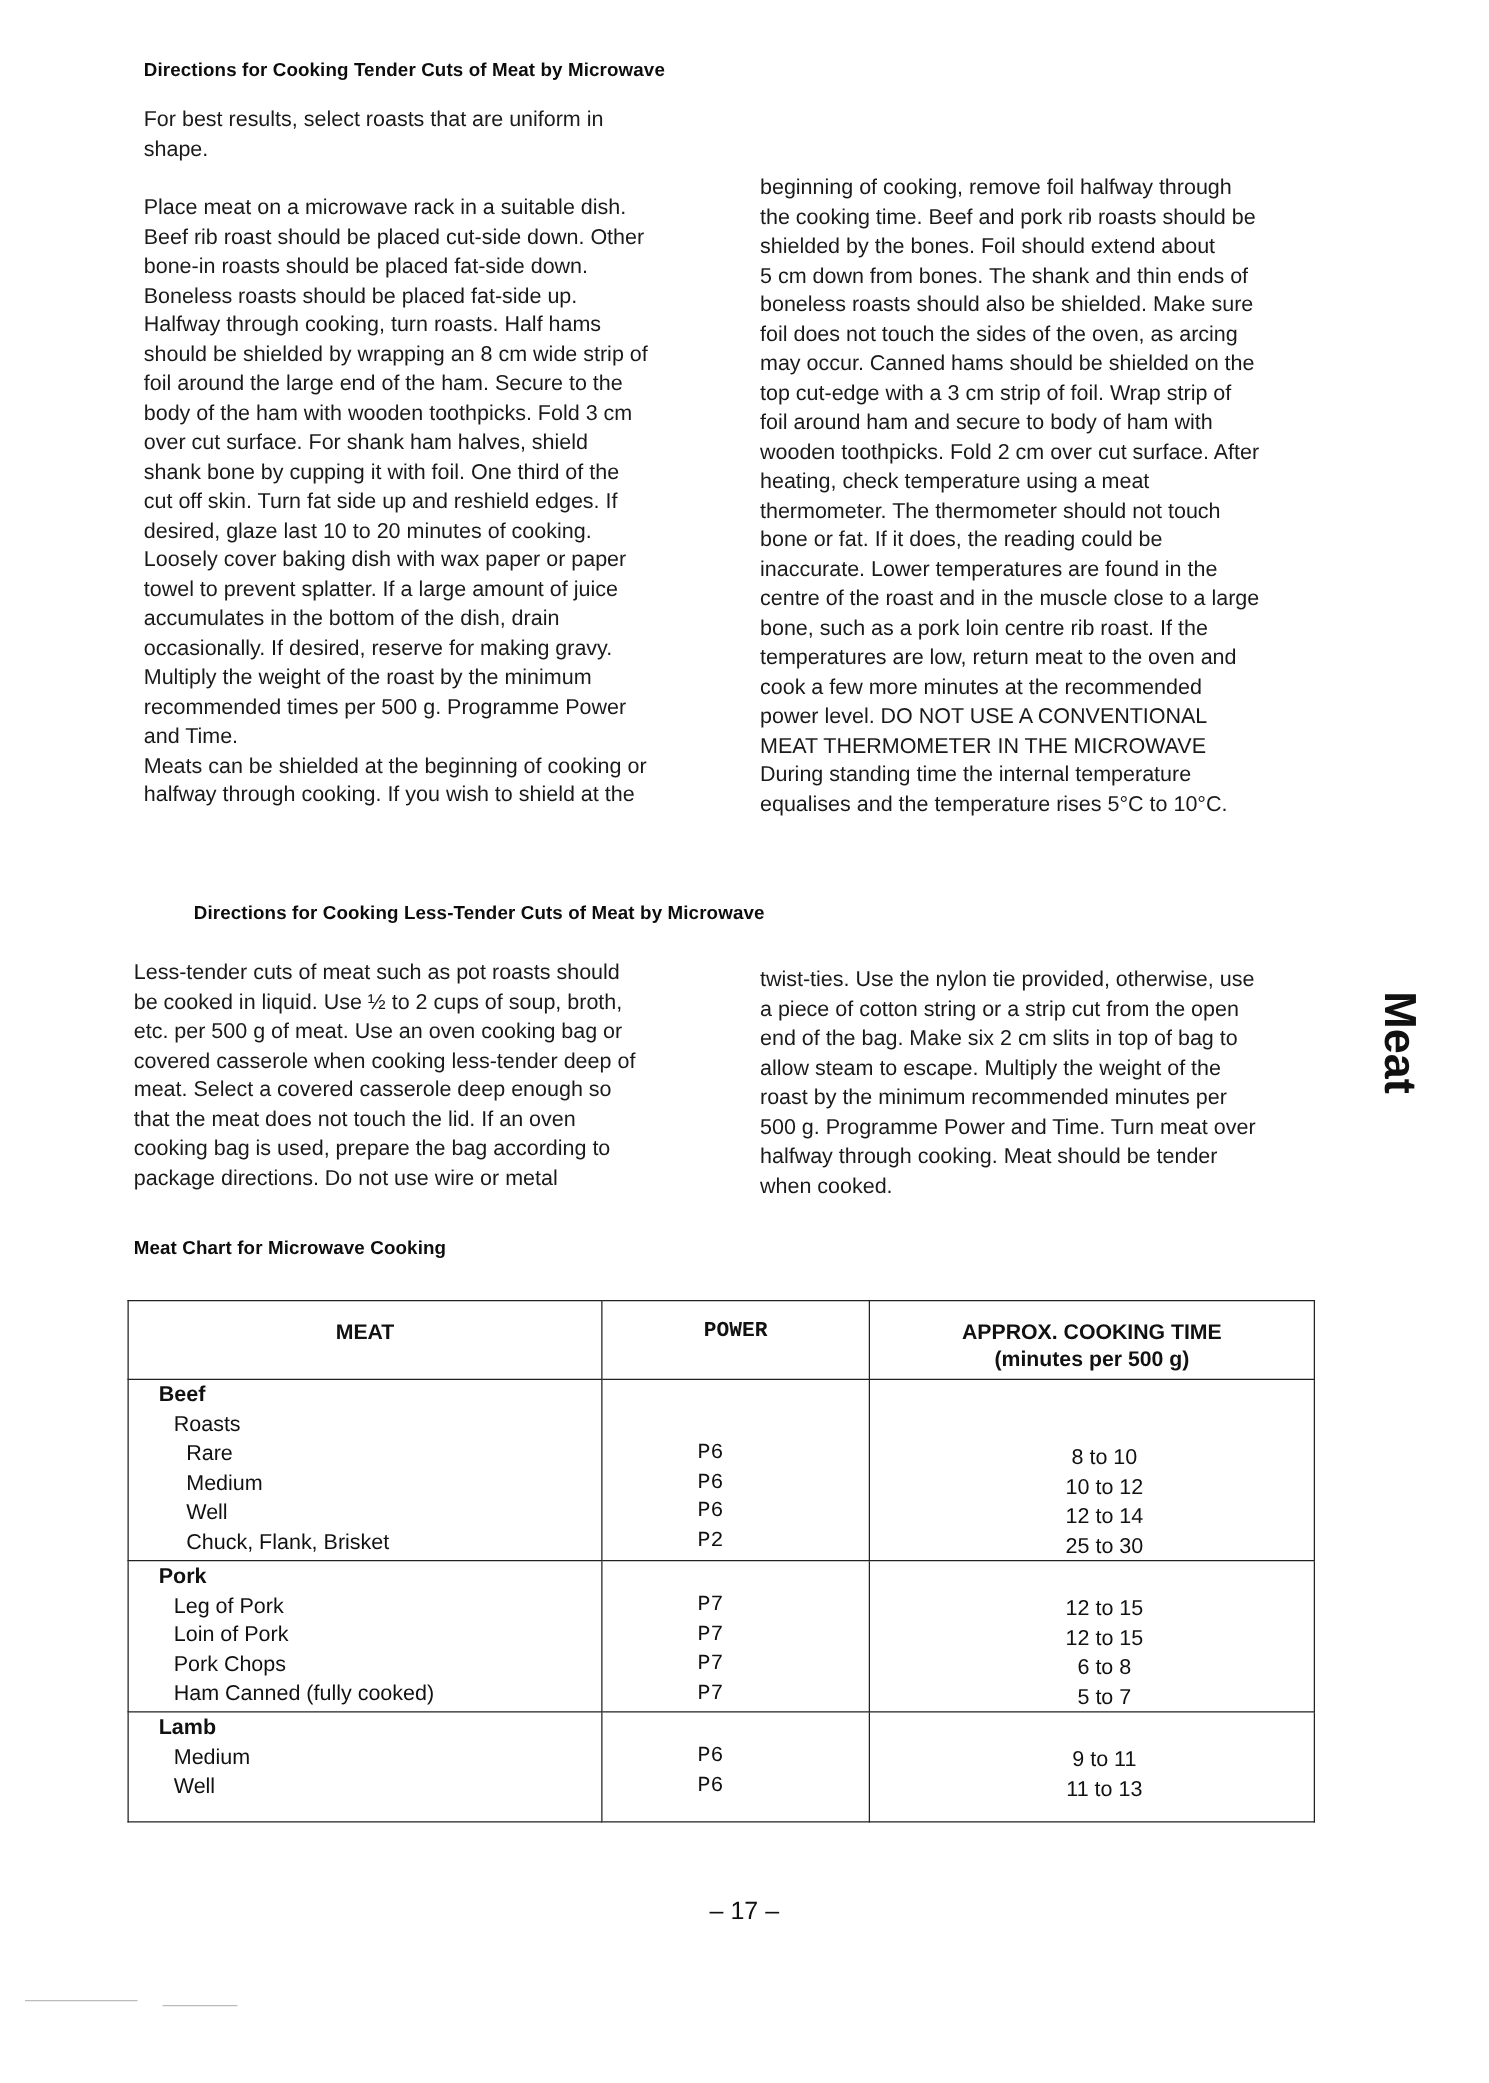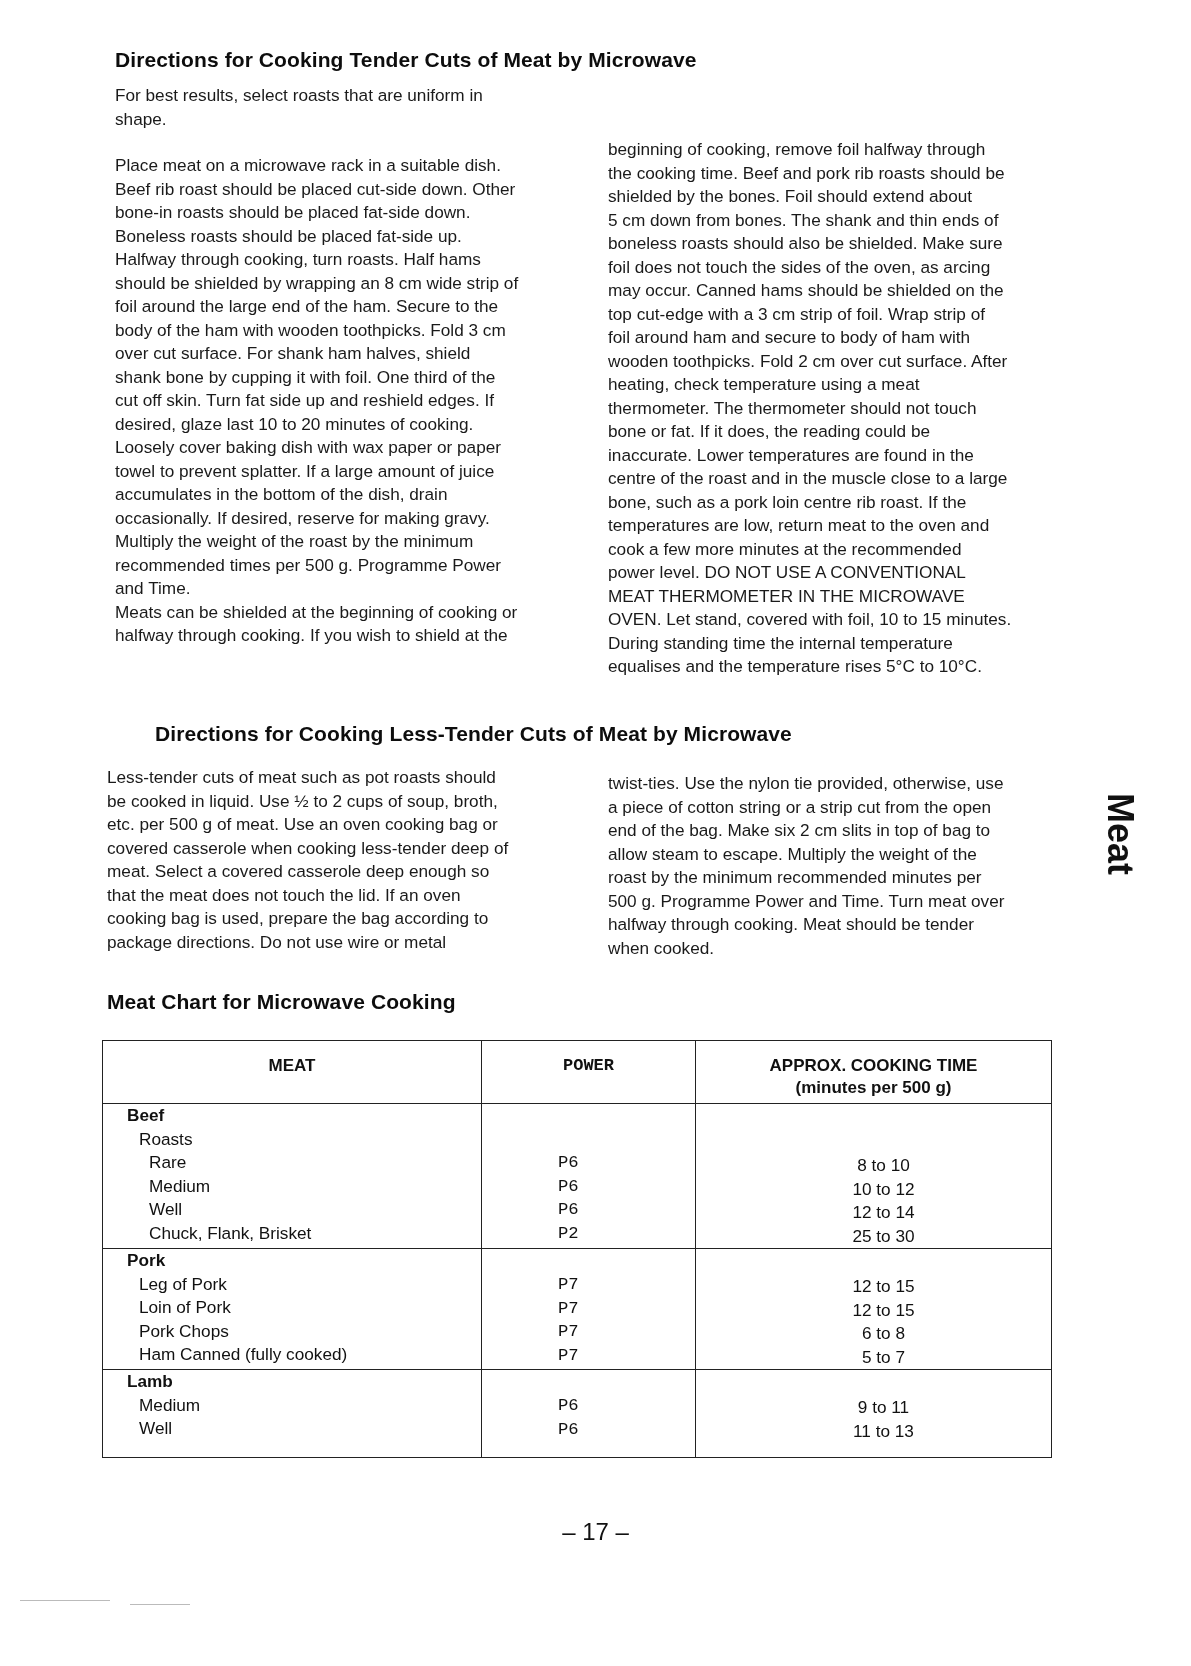--- a/index.html
+++ b/index.html
@@ -1,37 +1,37 @@
 <!DOCTYPE html>
 <html><head>
 <meta charset="utf-8">
 <style>
   html, body { margin:0; padding:0; background:#ffffff; }
   body { width:1191px; height:1666px; position:relative; overflow:hidden;
          font-family:"Liberation Sans", sans-serif; color:#111; }
-  .h2 { position:absolute; font-weight:bold; font-size:21px; letter-spacing:0.1px; color:#0d0d0d; white-space:nowrap; }
+  .h2 { position:absolute; font-weight:bold; font-size:15px; letter-spacing:0.1px; color:#0d0d0d; white-space:nowrap; }
   .col { position:absolute; font-size:17.2px; line-height:23.1px; color:#1a1a1a; }
   .gap { height:23px; }
   .tab { position:absolute; left:1098px; top:784px; width:44px; height:100px; }
   .tab span { position:absolute; left:50%; top:50%; transform:translate(-50%,-50%) rotate(90deg);
               font-weight:bold; font-size:36px; color:#111; white-space:nowrap; }
   table.meat { position:absolute; left:102px; top:1040px; width:950px; border-collapse:collapse; font-size:17.2px; }
   table.meat th { font-weight:bold; font-size:17px; text-align:center; vertical-align:top;
                   border:1.5px solid #222; padding:14px 4px 4px 4px; height:40px; line-height:22px; }
   table.meat td { border-left:1.5px solid #222; border-right:1.5px solid #222; vertical-align:top; padding:0; }
   table.meat tbody.group td { border-bottom:1.5px solid #222; }
   .c-meat { width:370px; }
   .c-power { width:205px;font-family:Liberation Mono, monospace; }
   .line { height:23.5px; line-height:23.5px; white-space:nowrap; }
   .cat { font-weight:bold; padding-left:24px; }
   .sub { padding-left:36px; }
   .sub2 { padding-left:46px; }
   .pw { padding-left:76px; }
   .tm { text-align:center; padding-left:20px; }
-  .pagenum { position:absolute; left:0; width:1191px; top:1518px; text-align:center; font-size:24px; color:#111; }
+  .pagenum { position:absolute; left:0; width:1191px; top:1518px; text-align:center; font-size:20px; color:#111; }
   .speck { position:absolute; background:#bbb; }
 </style>
 </head>
 <body>
 
 <div class="h2" style="left:115px; top:48px;">Directions for Cooking Tender Cuts of Meat by Microwave</div>
 
 <div class="col" style="left:115px; top:84px; width:480px;">
   <div>
     <div class="line">For best results, select roasts that are uniform in</div>
@@ -77,21 +77,20 @@
   <div class="line">heating, check temperature using a meat</div>
   <div class="line">thermometer. The thermometer should not touch</div>
   <div class="line">bone or fat. If it does, the reading could be</div>
   <div class="line">inaccurate. Lower temperatures are found in the</div>
   <div class="line">centre of the roast and in the muscle close to a large</div>
   <div class="line">bone, such as a pork loin centre rib roast. If the</div>
   <div class="line">temperatures are low, return meat to the oven and</div>
   <div class="line">cook a few more minutes at the recommended</div>
   <div class="line">power level. DO NOT USE A CONVENTIONAL</div>
   <div class="line">MEAT THERMOMETER IN THE MICROWAVE</div>
-  <div class="line">OVEN. Let stand, covered with foil, 10 to 15 minutes.</div>
   <div class="line">During standing time the internal temperature</div>
   <div class="line">equalises and the temperature rises 5°C to 10°C.</div>
 </div>
 
 <div class="h2" style="left:107px; top:722px;margin-left:48px;">Directions for Cooking Less-Tender Cuts of Meat by Microwave</div>
 
 <div class="col" style="left:107px; top:766px; width:480px;">
   <div class="line">Less-tender cuts of meat such as pot roasts should</div>
   <div class="line">be cooked in liquid. Use ½ to 2 cups of soup, broth,</div>
   <div class="line">etc. per 500 g of meat. Use an oven cooking bag or</div>

